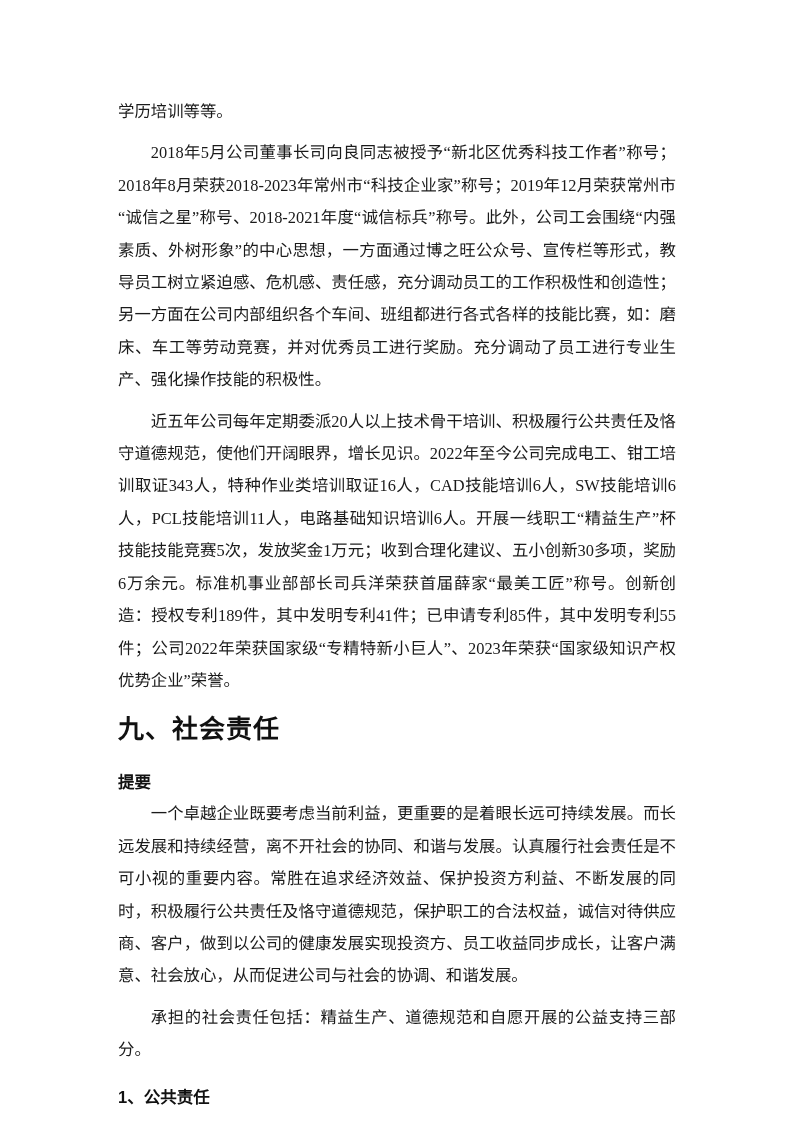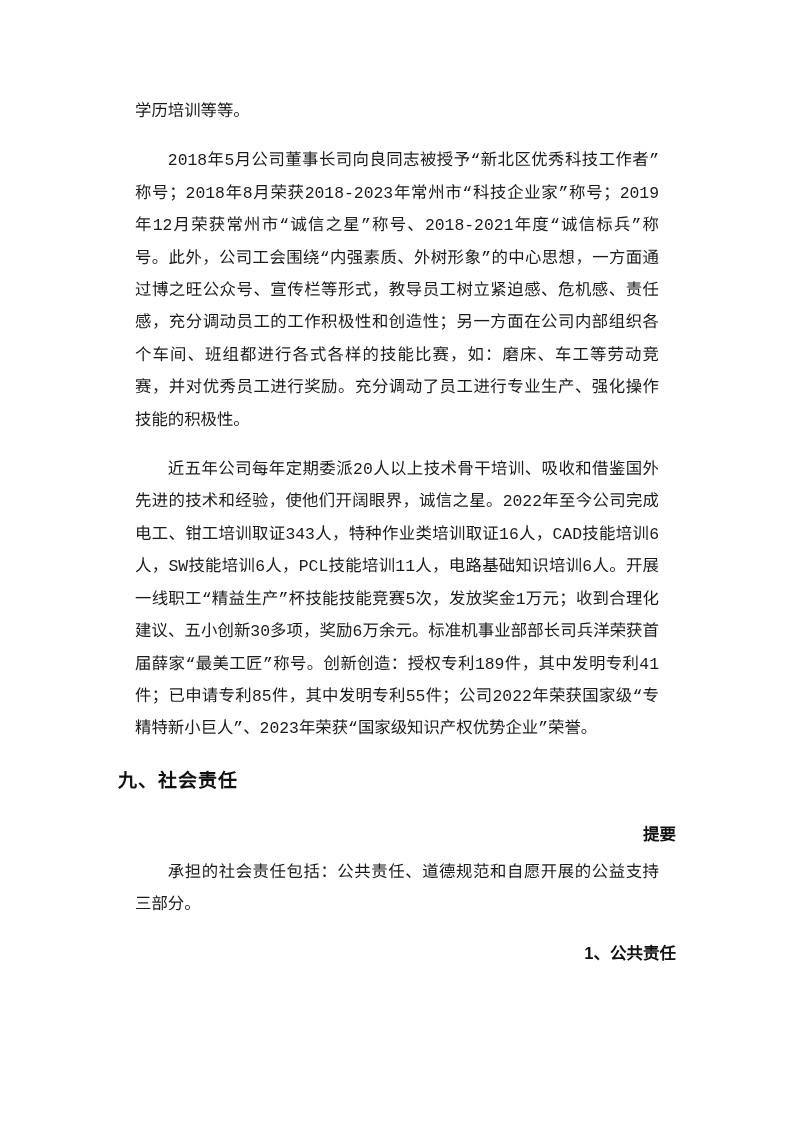--- a/index.html
+++ b/index.html
@@ -20,49 +20,48 @@
     top: 96px;
     width: 558px;
     color: #1a1a1a;
     font-family: "Liberation Serif", "DejaVu Serif", serif;
     font-size: 16.4px;
     line-height: 32.4px;
     text-align: justify;
     text-justify: inter-character;
   }
   .content p {
-    margin: 17px;
-    font-family: Liberation Mono, monospace;
+    margin: 0;
   }
   p.body-par {
     text-indent: 2em;
     margin-top: 9px;
   }
   p.no-indent {
     text-indent: 0;
     margin-top: 0;
   }
   h1.section-heading {
     font-family: "Liberation Sans", "DejaVu Sans", sans-serif;
-    font-size: 19px;
+    font-size: 26px;
     font-weight: 700;
     color: #111111;
     line-height: 36px;
     margin: 14px 0 0 0;
     text-align: left;
     letter-spacing: 1px;
   }
   h2.sub-heading, h3.sub-heading {
     font-family: "Liberation Sans", "DejaVu Sans", sans-serif;
     font-size: 16.5px;
     font-weight: 700;
     color: #111111;
     line-height: 28px;
     margin: 0;
-    text-align: right;
+    text-align: left;
   }
   h2.sub-heading {
     margin-top: 21px;
   }
   h3.sub-heading {
     margin-top: 16px;
   }
   p.summary-par {
     margin-top: 2px;
   }
@@ -70,25 +69,26 @@
 </head>
 <body>
 
 <div class="page">
   <div class="content">
 
     <p class="no-indent">学历培训等等。</p>
 
     <p class="body-par">2018年5月公司董事长司向良同志被授予“新北区优秀科技工作者”称号；2018年8月荣获2018-2023年常州市“科技企业家”称号；2019年12月荣获常州市“诚信之星”称号、2018-2021年度“诚信标兵”称号。此外，公司工会围绕“内强素质、外树形象”的中心思想，一方面通过博之旺公众号、宣传栏等形式，教导员工树立紧迫感、危机感、责任感，充分调动员工的工作积极性和创造性；另一方面在公司内部组织各个车间、班组都进行各式各样的技能比赛，如：磨床、车工等劳动竞赛，并对优秀员工进行奖励。充分调动了员工进行专业生产、强化操作技能的积极性。</p>
 
-    <p class="body-par">近五年公司每年定期委派20人以上技术骨干培训、吸收和借鉴国外先进的技术和经验，使他们开阔眼界，诚信之星。2022年至今公司完成电工、钳工培训取证343人，特种作业类培训取证16人，CAD技能培训6人，SW技能培训6人，PCL技能培训11人，电路基础知识培训6人。开展一线职工“精益生产”杯技能技能竞赛5次，发放奖金1万元；收到合理化建议、五小创新30多项，奖励6万余元。标准机事业部部长司兵洋荣获首届薛家“最美工匠”称号。创新创造：授权专利189件，其中发明专利41件；已申请专利85件，其中发明专利55件；公司2022年荣获国家级“专精特新小巨人”、2023年荣获“国家级知识产权优势企业”荣誉。</p>
+    <p class="body-par">近五年公司每年定期委派20人以上技术骨干培训、积极履行公共责任及恪守道德规范，使他们开阔眼界，增长见识。2022年至今公司完成电工、钳工培训取证343人，特种作业类培训取证16人，CAD技能培训6人，SW技能培训6人，PCL技能培训11人，电路基础知识培训6人。开展一线职工“精益生产”杯技能技能竞赛5次，发放奖金1万元；收到合理化建议、五小创新30多项，奖励6万余元。标准机事业部部长司兵洋荣获首届薛家“最美工匠”称号。创新创造：授权专利189件，其中发明专利41件；已申请专利85件，其中发明专利55件；公司2022年荣获国家级“专精特新小巨人”、2023年荣获“国家级知识产权优势企业”荣誉。</p>
 
     <h1 class="section-heading">九、社会责任</h1>
 
     <h2 class="sub-heading">提要</h2>
 
+    <p class="body-par summary-par">一个卓越企业既要考虑当前利益，更重要的是着眼长远可持续发展。而长远发展和持续经营，离不开社会的协同、和谐与发展。认真履行社会责任是不可小视的重要内容。常胜在追求经济效益、保护投资方利益、不断发展的同时，积极履行公共责任及恪守道德规范，保护职工的合法权益，诚信对待供应商、客户，做到以公司的健康发展实现投资方、员工收益同步成长，让客户满意、社会放心，从而促进公司与社会的协调、和谐发展。</p>
 
-    <p class="body-par">承担的社会责任包括：公共责任、道德规范和自愿开展的公益支持三部分。</p>
+    <p class="body-par">承担的社会责任包括：精益生产、道德规范和自愿开展的公益支持三部分。</p>
 
     <h3 class="sub-heading">1、公共责任</h3>
 
   </div>
 </div>
 
 </body></html>

